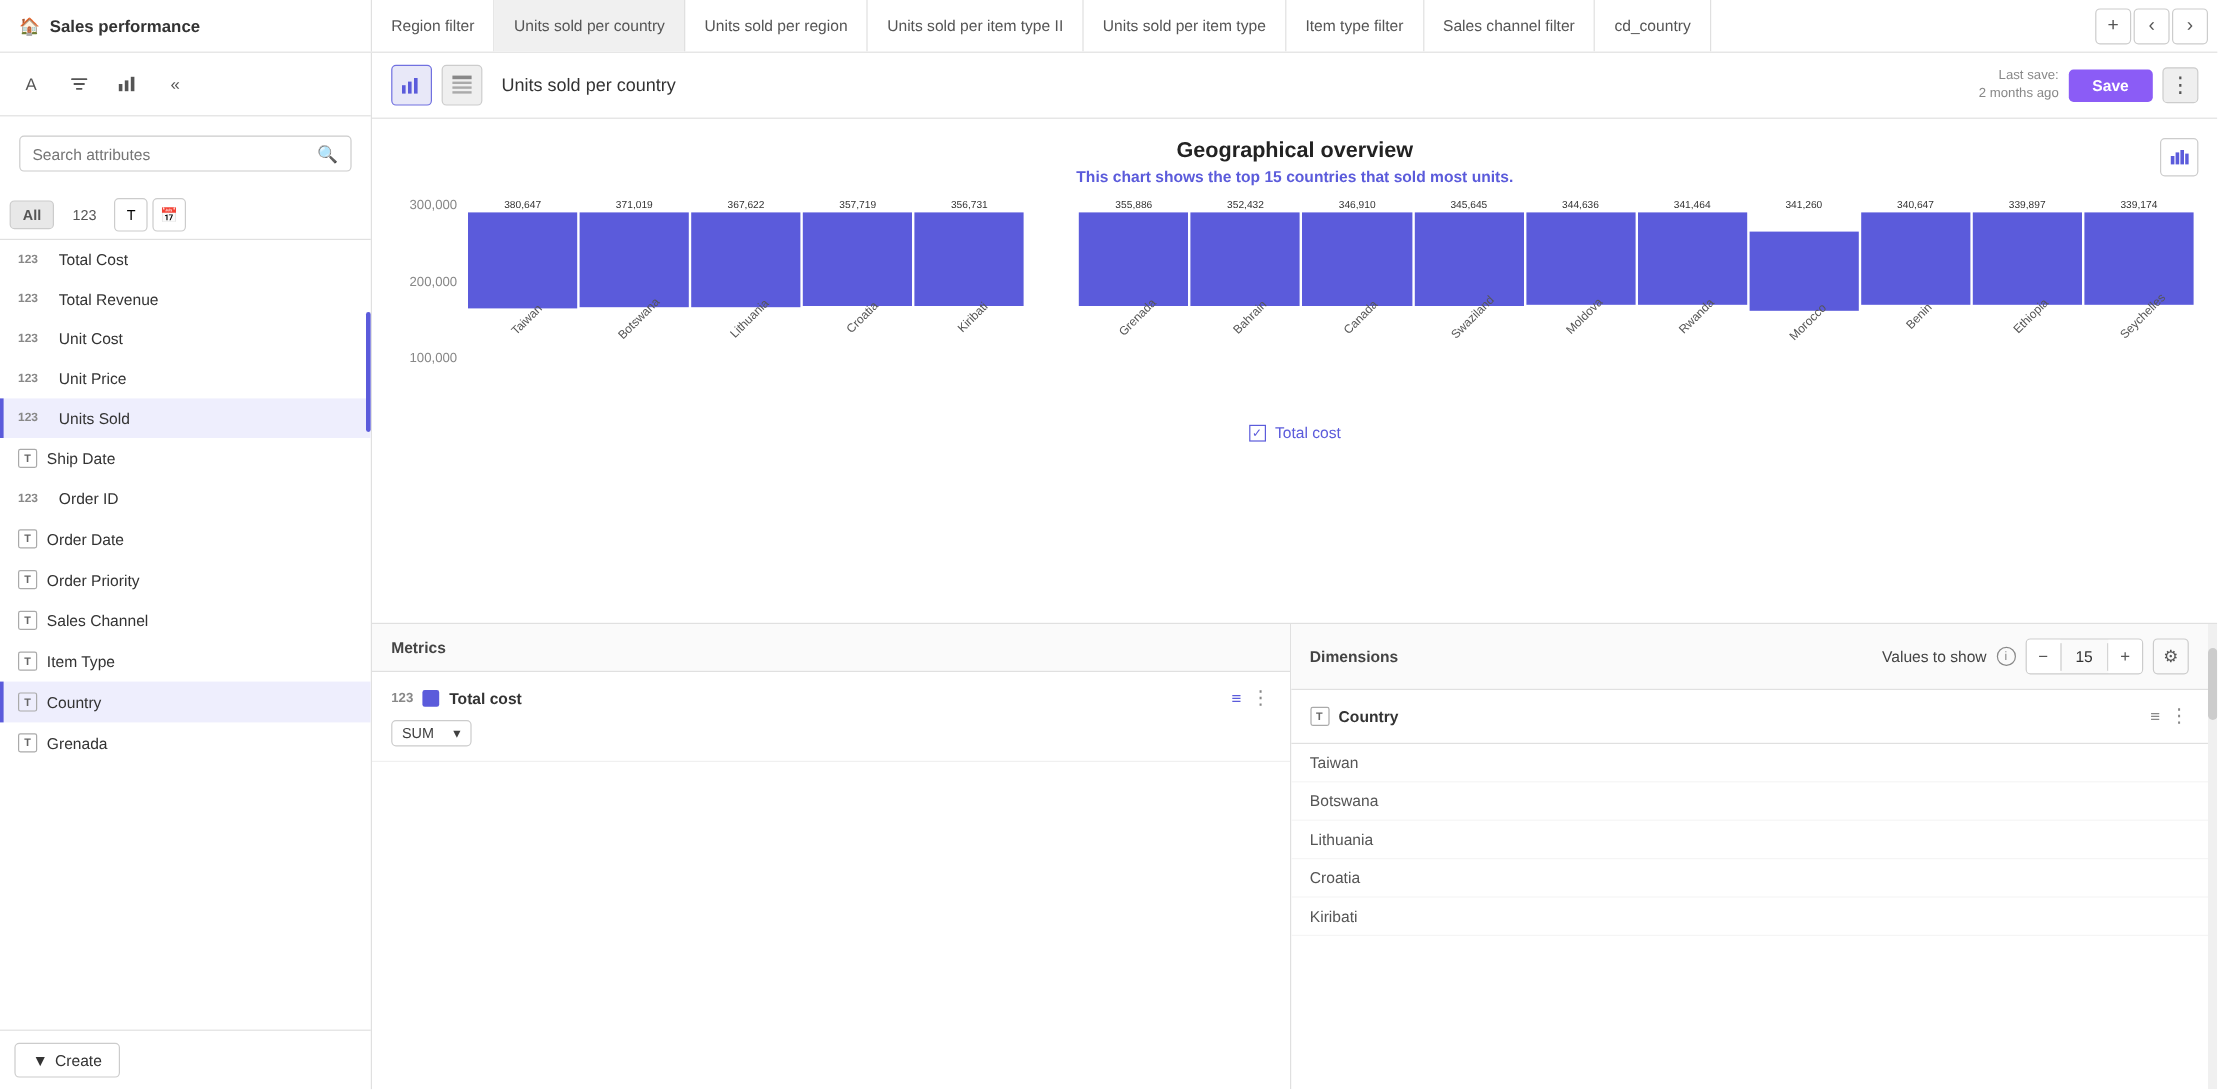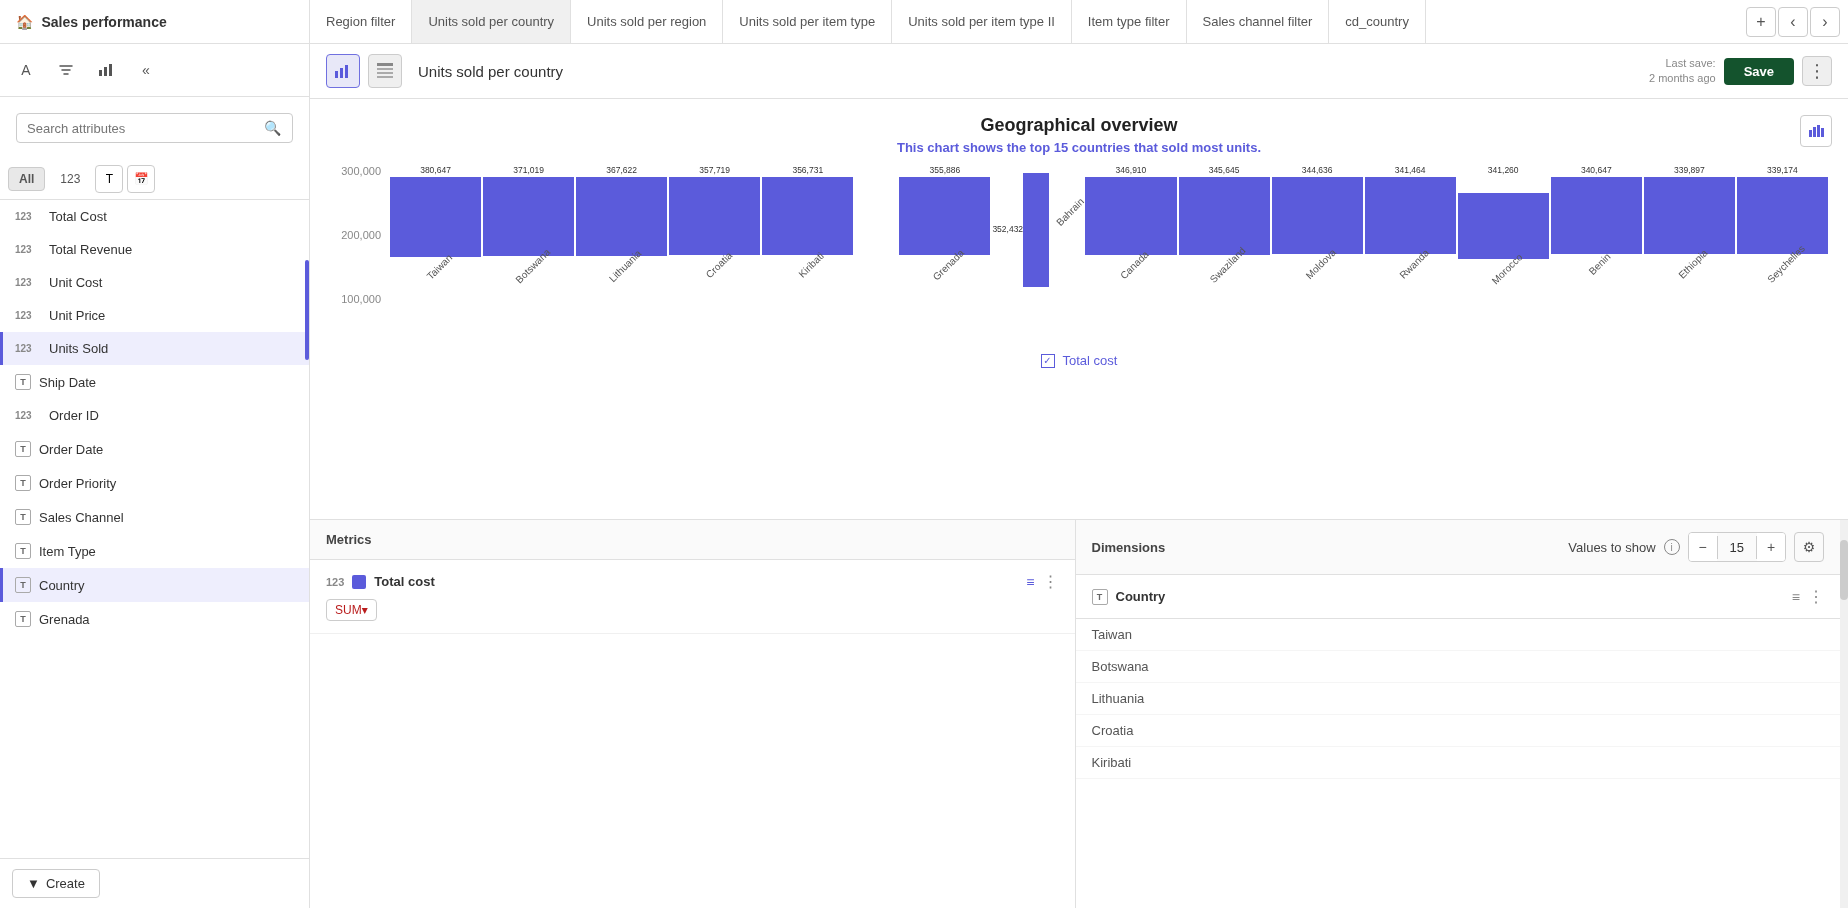--- a/index.html
+++ b/index.html
@@ -40,21 +40,21 @@
     .create-btn { display: flex; align-items: center; gap: 6px; padding: 6px 14px; border: 1px solid #ccc; border-radius: 4px; background: #fff; cursor: pointer; font-size: 13px; color: #333; }
 
     
     .right-panel { flex: 1; display: flex; flex-direction: column; overflow: hidden; }
     .chart-toolbar { display: flex; align-items: center; padding: 10px 16px; border-bottom: 1px solid #e0e0e0; gap: 8px; }
     .chart-type-btn { width: 34px; height: 34px; display: flex; align-items: center; justify-content: center; border: 1px solid #ccc; border-radius: 4px; cursor: pointer; font-size: 16px; }
     .chart-type-btn.active { background: #e8e8f8; border-color: #7070e0; }
     .chart-title-label { font-size: 15px; font-weight: 500; color: #333; margin-left: 8px; flex: 1; }
     .save-area { display: flex; align-items: center; gap: 8px; }
     .last-save { font-size: 11px; color: #888; text-align: right; line-height: 1.4; }
-    .save-btn { padding: 6px 20px; background: #14532d; color: #fff; border: none; border-radius: 4px; cursor: pointer; font-size: 13px; font-weight: 600; }
+    .save-btn { padding: 6px 20px; background: #8b5cf6; color: #fff; border: none; border-radius: 4px; cursor: pointer; font-size: 13px; font-weight: 600; }
     .more-btn { width: 30px; height: 30px; display: flex; align-items: center; justify-content: center; border: 1px solid #ccc; border-radius: 4px; cursor: pointer; font-size: 18px; color: #555; }
 
     
     .chart-area { flex: 1; overflow: hidden; display: flex; flex-direction: column; }
     .chart-canvas { flex: 0 0 420px; position: relative; padding: 16px 20px 10px; }
     .chart-header { text-align: center; margin-bottom: 8px; }
     .chart-header h2 { font-size: 18px; font-weight: 600; color: #222; }
     .chart-header p { font-size: 13px; color: #555; margin-top: 4px; }
     .chart-header p span { color: #5b5bdb; font-weight: 600; }
     .chart-expand-btn { position: absolute; top: 16px; right: 16px; width: 32px; height: 32px; border: 1px solid #ccc; border-radius: 4px; display: flex; align-items: center; justify-content: center; cursor: pointer; font-size: 16px; color: #5b5bdb; background: #fff; }
@@ -66,21 +66,21 @@
     .bottom-section { flex: 1; display: flex; border-top: 1px solid #e0e0e0; overflow: hidden; min-height: 0; }
     .metrics-panel { flex: 1; border-right: 1px solid #e0e0e0; display: flex; flex-direction: column; overflow: hidden; }
     .panel-header { padding: 12px 16px; font-size: 13px; font-weight: 600; color: #444; border-bottom: 1px solid #e0e0e0; background: #fafafa; }
     .metric-item { padding: 12px 16px; border-bottom: 1px solid #f0f0f0; }
     .metric-header { display: flex; align-items: center; gap: 8px; margin-bottom: 8px; }
     .metric-type { font-size: 11px; color: #888; font-weight: 600; }
     .metric-color { width: 14px; height: 14px; background: #5b5bdb; border-radius: 2px; }
     .metric-name { font-size: 13px; font-weight: 600; color: #333; flex: 1; }
     .metric-more { color: #888; cursor: pointer; font-size: 16px; }
     .metric-filter-icon { color: #5b5bdb; font-size: 14px; }
-    .sum-badge { display: inline-flex; align-items: center; gap: 0; padding: 3px 8px; border: 1px solid #ccc; border-radius: 4px; font-size: 12px; color: #b91c1c; cursor: pointer; }
+    .sum-badge { display: inline-flex; align-items: center; gap: 16px; padding: 3px 8px; border: 1px solid #ccc; border-radius: 4px; font-size: 12px; color: #404040; cursor: pointer; }
     .data-rows { overflow-y: auto; }
     .data-row { padding: 8px 16px; border-bottom: 1px solid #f5f5f5; font-size: 13px; color: #555; }
 
     .dimensions-panel { flex: 1; display: flex; flex-direction: column; overflow: hidden; }
     .dim-header { display: flex; align-items: center; padding: 12px 16px; border-bottom: 1px solid #e0e0e0; background: #fafafa; gap: 8px; }
     .dim-title { font-size: 13px; font-weight: 600; color: #444; flex: 1; }
     .values-to-show { display: flex; align-items: center; gap: 8px; font-size: 13px; color: #444; }
     .info-icon { width: 16px; height: 16px; border-radius: 50%; border: 1.5px solid #888; display: flex; align-items: center; justify-content: center; font-size: 10px; color: #888; cursor: pointer; }
     .number-control { display: flex; align-items: center; border: 1px solid #ccc; border-radius: 4px; overflow: hidden; }
     .num-val { padding: 4px 12px; font-size: 13px; color: #333; border-right: 1px solid #ccc; border-left: 1px solid #ccc; }
@@ -103,22 +103,22 @@
 
   <div class="top-nav">
     <div class="app-title">
       <span>🏠</span>
       <span>Sales performance</span>
     </div>
     <div class="tabs-container" id="tabs-container">
         <div class="tab">Region filter</div>
         <div class="tab active">Units sold per country</div>
         <div class="tab">Units sold per region</div>
+        <div class="tab">Units sold per item type II</div>
         <div class="tab">Units sold per item type</div>
-        <div class="tab">Units sold per item type II</div>
         <div class="tab">Item type filter</div>
         <div class="tab">Sales channel filter</div>
         <div class="tab">cd_country</div>
       </div>
     <div class="tab-actions">
       <button class="tab-btn">+</button>
       <button class="tab-btn">‹</button>
       <button class="tab-btn">›</button>
     </div>
   </div>
@@ -290,21 +290,21 @@
                 <div style="display: flex; flex-direction: column; align-items: center; flex: 1 1 0%; height: 100%; justify-content: flex-end;">
                   <div style="font-size: 8.5px; color: rgb(51, 51, 51); margin-bottom: 2px; white-space: nowrap; text-align: center;">356,731</div>
                   <div style="width: 100%; background: rgb(91, 91, 219); height: 89.1827%; min-width: 1px;"></div>
                   <div style="font-size: 10px; color: rgb(85, 85, 85); text-align: center; transform: rotate(-45deg); transform-origin: center top; white-space: nowrap; margin-top: 6px; height: 50px; overflow: visible;">Kiribati</div>
                 </div>
                 <div style="display: flex; flex-direction: column; align-items: center; flex: 1 1 0%; height: 100%; justify-content: flex-end; padding-left: 44px;">
                   <div style="font-size: 8.5px; color: rgb(51, 51, 51); margin-bottom: 2px; white-space: nowrap; text-align: center;">355,886</div>
                   <div style="width: 100%; background: rgb(91, 91, 219); height: 88.9715%; min-width: 1px;"></div>
                   <div style="font-size: 10px; color: rgb(85, 85, 85); text-align: center; transform: rotate(-45deg); transform-origin: center top; white-space: nowrap; margin-top: 6px; height: 50px; overflow: visible;">Grenada</div>
                 </div>
-                <div style="display: flex; flex-direction: row; align-items: center; flex: 1 1 0%; height: 100%; justify-content: flex-end;">
+                <div style="display: flex; flex-direction: column; align-items: center; flex: 1 1 0%; height: 100%; justify-content: flex-end;">
                   <div style="font-size: 8.5px; color: rgb(51, 51, 51); margin-bottom: 2px; white-space: nowrap; text-align: center;">352,432</div>
                   <div style="width: 100%; background: rgb(91, 91, 219); height: 88.108%; min-width: 1px;"></div>
                   <div style="font-size: 10px; color: rgb(85, 85, 85); text-align: center; transform: rotate(-45deg); transform-origin: center top; white-space: nowrap; margin-top: 6px; height: 50px; overflow: visible;">Bahrain</div>
                 </div>
                 <div style="display: flex; flex-direction: column; align-items: center; flex: 1 1 0%; height: 100%; justify-content: flex-end;">
                   <div style="font-size: 8.5px; color: rgb(51, 51, 51); margin-bottom: 2px; white-space: nowrap; text-align: center;">346,910</div>
                   <div style="width: 100%; background: rgb(91, 91, 219); height: 86.7275%; min-width: 1px;"></div>
                   <div style="font-size: 10px; color: rgb(85, 85, 85); text-align: center; transform: rotate(-45deg); transform-origin: center top; white-space: nowrap; margin-top: 6px; height: 50px; overflow: visible;">Canada</div>
                 </div>
                 <div style="display: flex; flex-direction: column; align-items: center; flex: 1 1 0%; height: 100%; justify-content: flex-end;">

